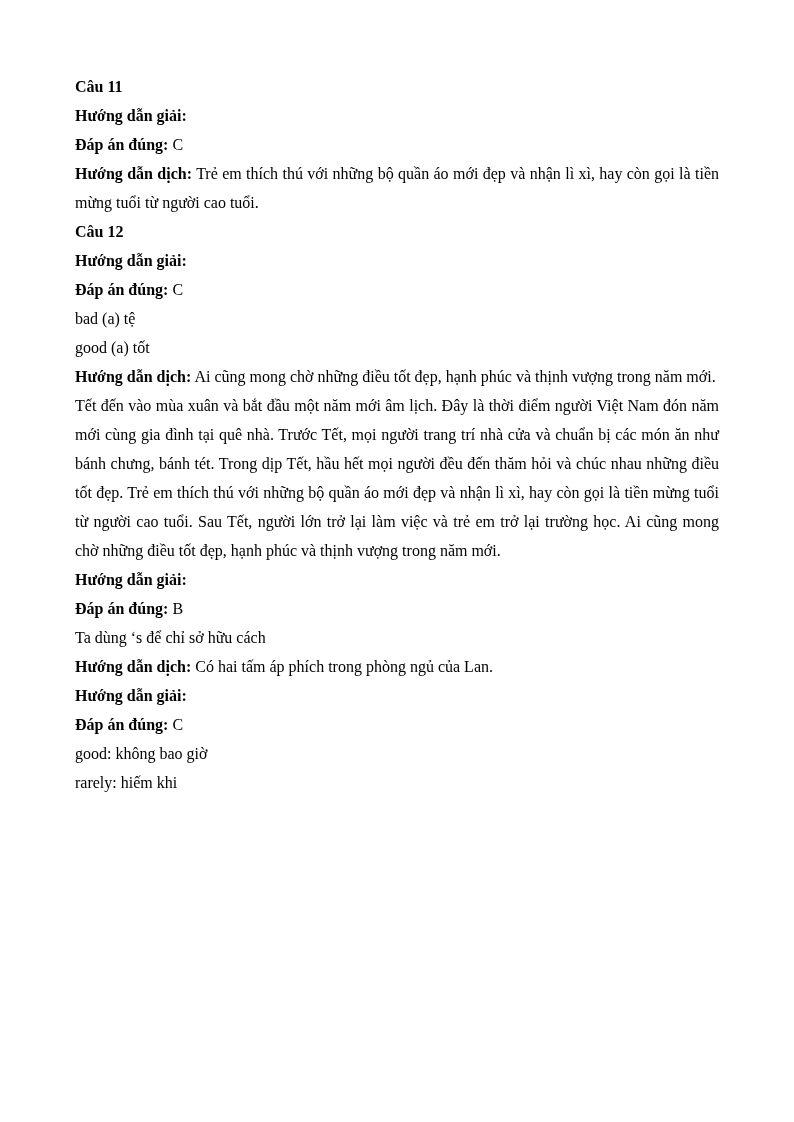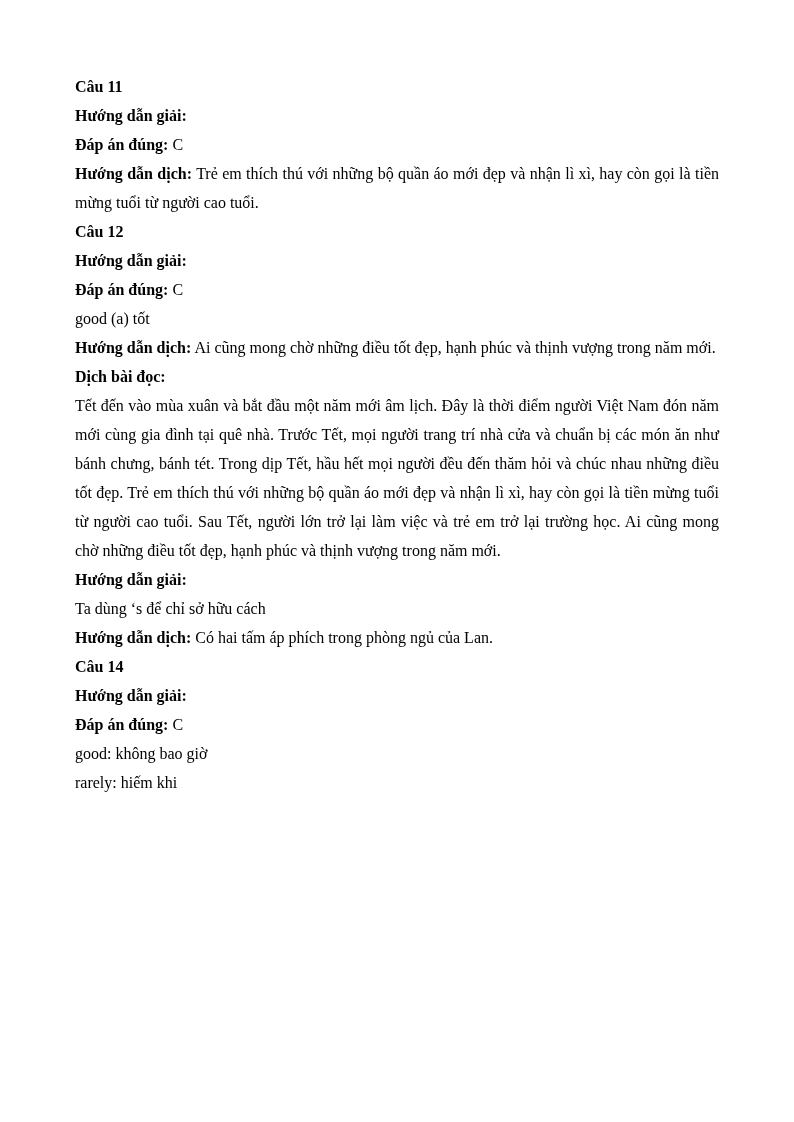--- a/index.html
+++ b/index.html
@@ -41,26 +41,26 @@
 
 <div class="page">
   <div class="doc-content" id="doc-content">
       <p class="para"><b>Câu 11</b></p>
       <p class="para"><b>Hướng dẫn giải:</b></p>
       <p class="para"><b>Đáp án đúng:</b><span> C</span></p>
       <p class="para"><b>Hướng dẫn dịch:</b><span> Trẻ em thích thú với những bộ quần áo mới đẹp và nhận lì xì, hay còn gọi là tiền mừng tuổi từ người cao tuổi.</span></p>
       <p class="para"><b>Câu 12</b></p>
       <p class="para"><b>Hướng dẫn giải:</b></p>
       <p class="para"><b>Đáp án đúng:</b><span> C</span></p>
+      <p class="para"><span>bad (a) tệ</span></p>
       <p class="para"><span>good (a) tốt</span></p>
       <p class="para"><b>Hướng dẫn dịch:</b><span> Ai cũng mong chờ những điều tốt đẹp, hạnh phúc và thịnh vượng trong năm mới.</span></p>
-      <p class="para"><b>Dịch bài đọc:</b></p>
       <p class="para"><span>Tết đến vào mùa xuân và bắt đầu một năm mới âm lịch. Đây là thời điểm người Việt Nam đón năm mới cùng gia đình tại quê nhà. Trước Tết, mọi người trang trí nhà cửa và chuẩn bị các món ăn như bánh chưng, bánh tét. Trong dịp Tết, hầu hết mọi người đều đến thăm hỏi và chúc nhau những điều tốt đẹp. Trẻ em thích thú với những bộ quần áo mới đẹp và nhận lì xì, hay còn gọi là tiền mừng tuổi từ người cao tuổi. Sau Tết, người lớn trở lại làm việc và trẻ em trở lại trường học. Ai cũng mong chờ những điều tốt đẹp, hạnh phúc và thịnh vượng trong năm mới.</span></p>
       <p class="para"><b>Hướng dẫn giải:</b></p>
+      <p class="para"><b>Đáp án đúng:</b><span> B</span></p>
       <p class="para"><span>Ta dùng ‘s để chỉ sở hữu cách</span></p>
       <p class="para"><b>Hướng dẫn dịch:</b><span> Có hai tấm áp phích trong phòng ngủ của Lan.</span></p>
-      <p class="para"><b>Câu 14</b></p>
       <p class="para"><b>Hướng dẫn giải:</b></p>
       <p class="para"><b>Đáp án đúng:</b><span> C</span></p>
       <p class="para"><span>good: không bao giờ</span></p>
       <p class="para"><span>rarely: hiếm khi</span></p>
     </div>
 </div>
 
 </body></html>

